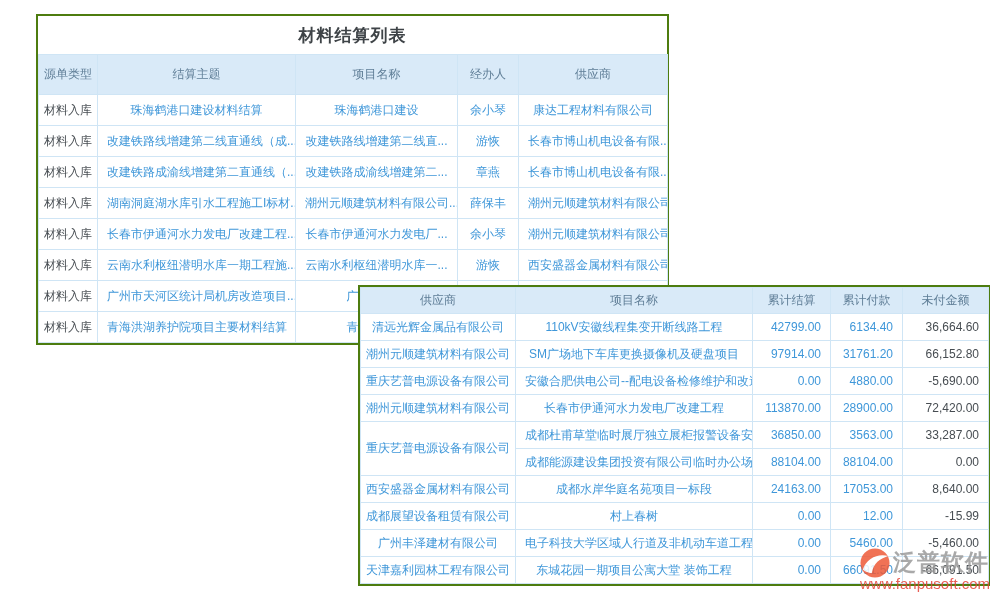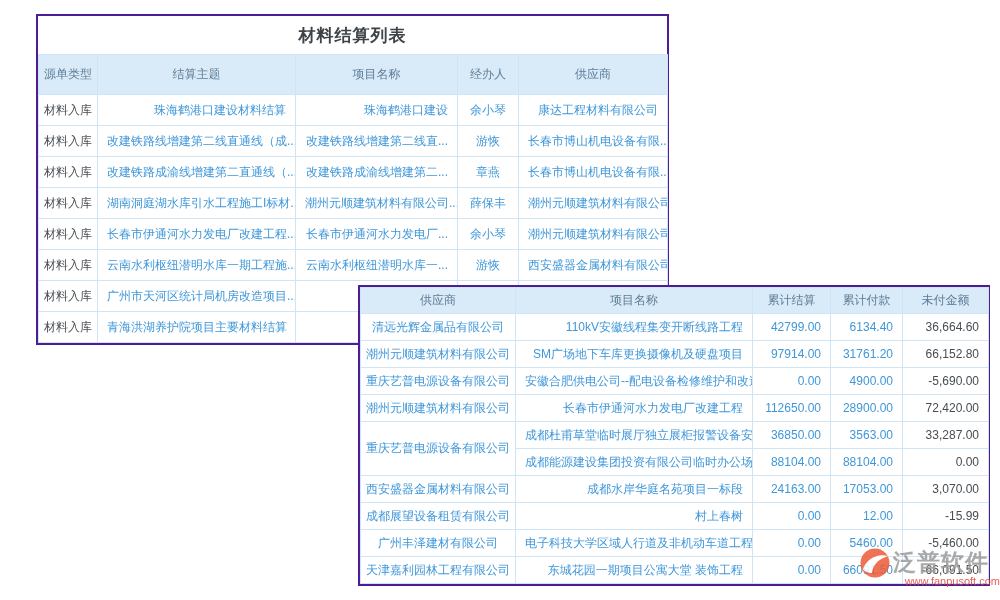--- a/index.html
+++ b/index.html
@@ -6,21 +6,21 @@
   html, body { width: 1000px; height: 600px; }
   body {
     position: relative;
     background: #ffffff;
     font-family: "Liberation Sans", sans-serif;
     overflow: hidden;
   }
   .panel {
     position: absolute;
     background: #ffffff;
-    border: 2px solid #4c1d95;
+    border: 2px solid #4d7c0f;
   }
   #material-panel { left: 36px; top: 14px; width: 633px; z-index: 1; }
   #supplier-panel { left: 358px; top: 285px; width: 632px; z-index: 2; }
   .panel-title {
     height: 38px;
     display: flex;
     align-items: center;
     justify-content: center;
     font-size: 17px;
     font-weight: bold;
@@ -40,21 +40,21 @@
     color: #5e7d96;
     font-weight: normal;
     text-align: center;
     margin-top: 36px;
   }
   #material-panel thead th { height: 40px; }
   #material-panel td { height: 31px; }
   #supplier-panel thead th { height: 26px; }
   #supplier-panel td { height: 20px; }
   .c-center { text-align: center; }
-  .c-left   { text-align: right;  padding: 0 9px; }
+  .c-left   { text-align: center;  padding: 0 9px; }
   .c-right  { text-align: right; padding: 6px 9px; }
   .t-blue { color: #3f97d9; }
   .t-dark { color: #474d52; }
   
   #watermark {
     position: absolute;
     left: 860px; top: 547px;
     width: 140px;
     z-index: 3;
     opacity: 0.85;
@@ -62,23 +62,23 @@
   .wm-top { display: flex; align-items: center; gap: 3px; }
   .wm-logo { width: 30px; height: 30px; flex: 0 0 30px; }
   .wm-brand {
     font-size: 23px;
     font-weight: bold;
     color: #9b9b9b;
     letter-spacing: 1px;
     white-space: nowrap;
   }
   .wm-url {
-    font-size: 11px;
+    font-size: 15px;
     color: #e4453a;
-    text-align: right;
+    text-align: left;
     margin-top: -3px;
     white-space: nowrap;
   }
 </style>
 </head>
 <body>
 
 <div class="panel" id="material-panel">
   <div class="panel-title">材料结算列表</div>
   <table>
@@ -189,27 +189,27 @@
           <td class="c-center t-blue">潮州元顺建筑材料有限公司</td>
           <td class="c-left t-blue">SM广场地下车库更换摄像机及硬盘项目</td>
           <td class="c-right t-blue">97914.00</td>
           <td class="c-right t-blue">31761.20</td>
           <td class="c-right t-dark">66,152.80</td>
         </tr>
         <tr>
           <td class="c-center t-blue">重庆艺普电源设备有限公司</td>
           <td class="c-left t-blue">安徽合肥供电公司--配电设备检修维护和改造</td>
           <td class="c-right t-blue">0.00</td>
-          <td class="c-right t-blue">4900.00</td>
+          <td class="c-right t-blue">4880.00</td>
           <td class="c-right t-dark">-5,690.00</td>
         </tr>
         <tr>
           <td class="c-center t-blue">潮州元顺建筑材料有限公司</td>
           <td class="c-left t-blue">长春市伊通河水力发电厂改建工程</td>
-          <td class="c-right t-blue">112650.00</td>
+          <td class="c-right t-blue">113870.00</td>
           <td class="c-right t-blue">28900.00</td>
           <td class="c-right t-dark">72,420.00</td>
         </tr>
         <tr>
           <td class="c-center t-blue" rowspan="2">重庆艺普电源设备有限公司</td>
           <td class="c-left t-blue">成都杜甫草堂临时展厅独立展柜报警设备安装项目</td>
           <td class="c-right t-blue">36850.00</td>
           <td class="c-right t-blue">3563.00</td>
           <td class="c-right t-dark">33,287.00</td>
         </tr>
@@ -217,21 +217,21 @@
           <td class="c-left t-blue">成都能源建设集团投资有限公司临时办公场所装修</td>
           <td class="c-right t-blue">88104.00</td>
           <td class="c-right t-blue">88104.00</td>
           <td class="c-right t-dark">0.00</td>
         </tr>
         <tr>
           <td class="c-center t-blue">西安盛器金属材料有限公司</td>
           <td class="c-left t-blue">成都水岸华庭名苑项目一标段</td>
           <td class="c-right t-blue">24163.00</td>
           <td class="c-right t-blue">17053.00</td>
-          <td class="c-right t-dark">3,070.00</td>
+          <td class="c-right t-dark">8,640.00</td>
         </tr>
         <tr>
           <td class="c-center t-blue">成都展望设备租赁有限公司</td>
           <td class="c-left t-blue">村上春树</td>
           <td class="c-right t-blue">0.00</td>
           <td class="c-right t-blue">12.00</td>
           <td class="c-right t-dark">-15.99</td>
         </tr>
         <tr>
           <td class="c-center t-blue">广州丰泽建材有限公司</td>

